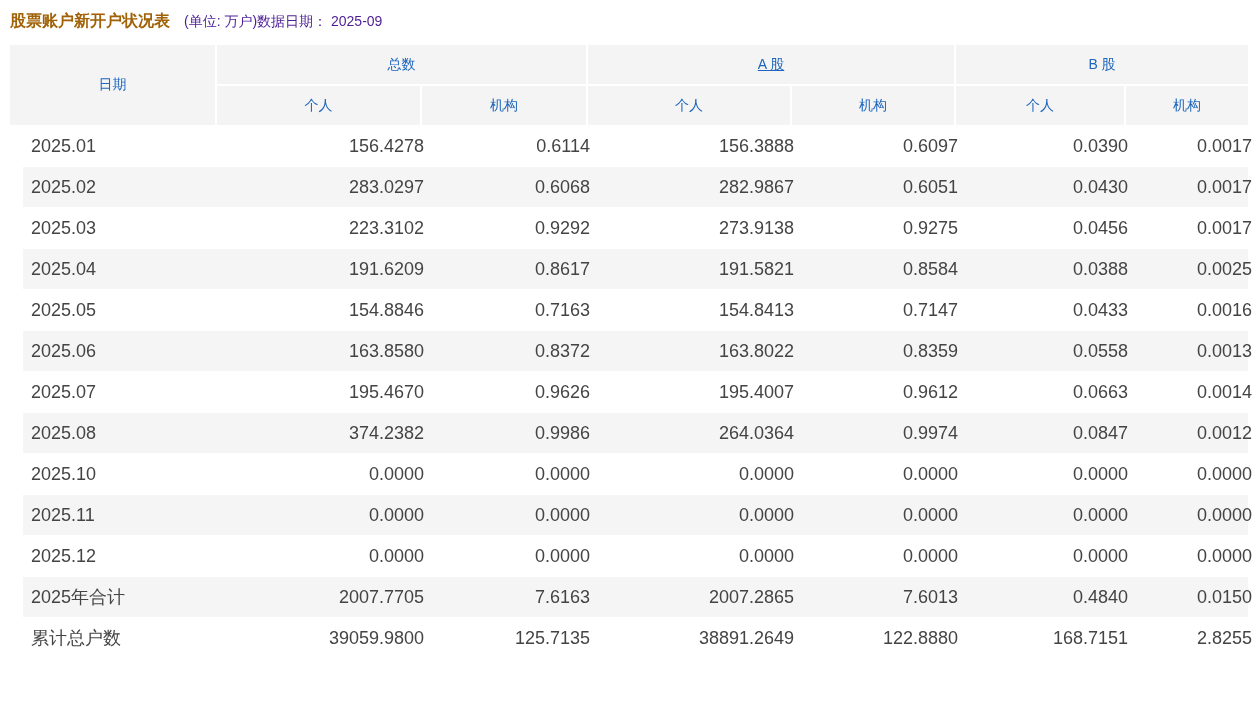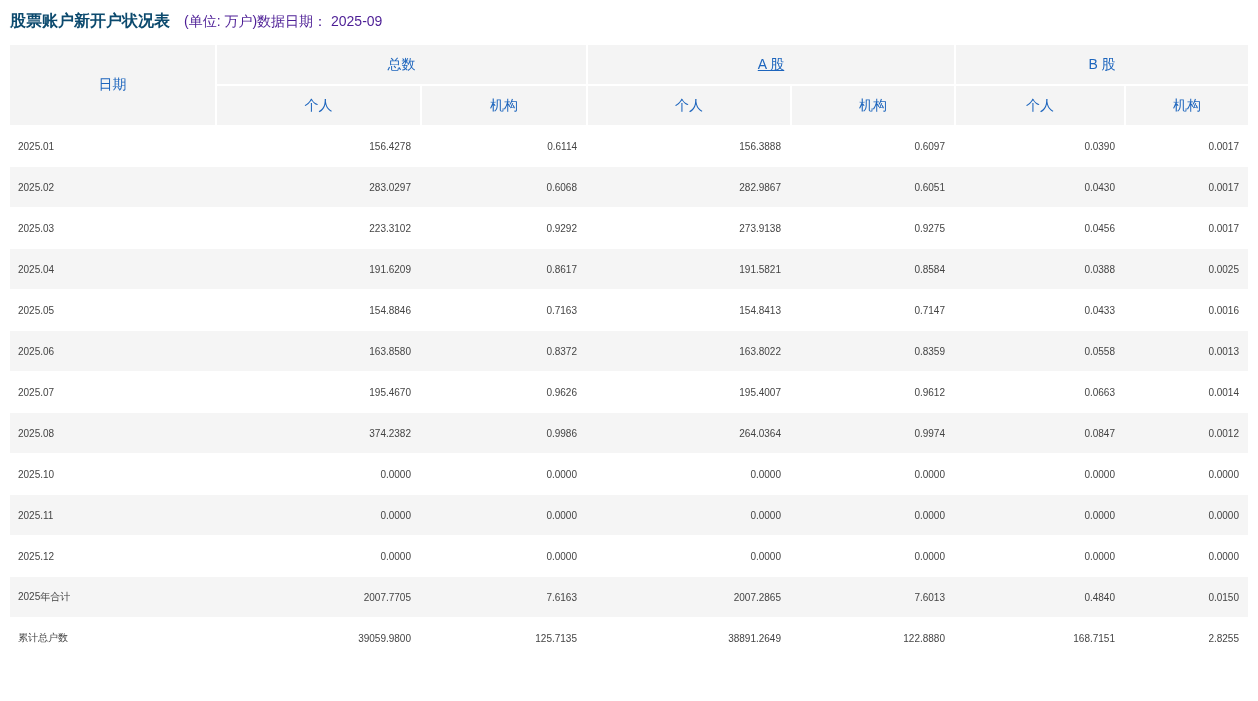--- a/index.html
+++ b/index.html
@@ -23,21 +23,21 @@
     height: 45px;
     padding: 11px 0 0 10px;
     display: flex;
     align-items: baseline;
     gap: 14px;
   }
   .page-title {
     margin: 0;
     font-size: 16px;
     font-weight: bold;
-    color: #0c4a6e;
+    color: #a16207;
   }
   .page-subtitle {
     font-size: 14px;
     color: #4c1d95;
   }
   .table {
     margin-left: 10px;
     width: 1238px;
   }
   .thead {
@@ -58,21 +58,21 @@
   .date-th { grid-column: 1; grid-row: 1 / span 2; }
   .g1 { grid-column: 2 / span 2; grid-row: 1; }
   .g2 { grid-column: 4 / span 2; grid-row: 1; text-decoration: underline; }
   .g3 { grid-column: 6 / span 2; grid-row: 1; text-align: center; }
   .s1 { grid-column: 2; grid-row: 2; }
   .s2 { grid-column: 3; grid-row: 2; }
   .s3 { grid-column: 4; grid-row: 2; }
   .s4 { grid-column: 5; grid-row: 2; }
   .s5 { grid-column: 6; grid-row: 2; }
   .s6 { grid-column: 7; grid-row: 2; }
-  .tbody { font-size: 10px; }
+  .tbody { font-size: 18px; margin-left: 13px; }
   .row {
     display: grid;
     grid-template-columns: var(--cols);
     column-gap: 2px;
     height: 41px;
     border-top: 1px solid #fff;
     align-items: center;
   }
   .row:nth-child(even) { background: var(--alt-bg); }
   .row.highlight { background: var(--hl-bg); }

